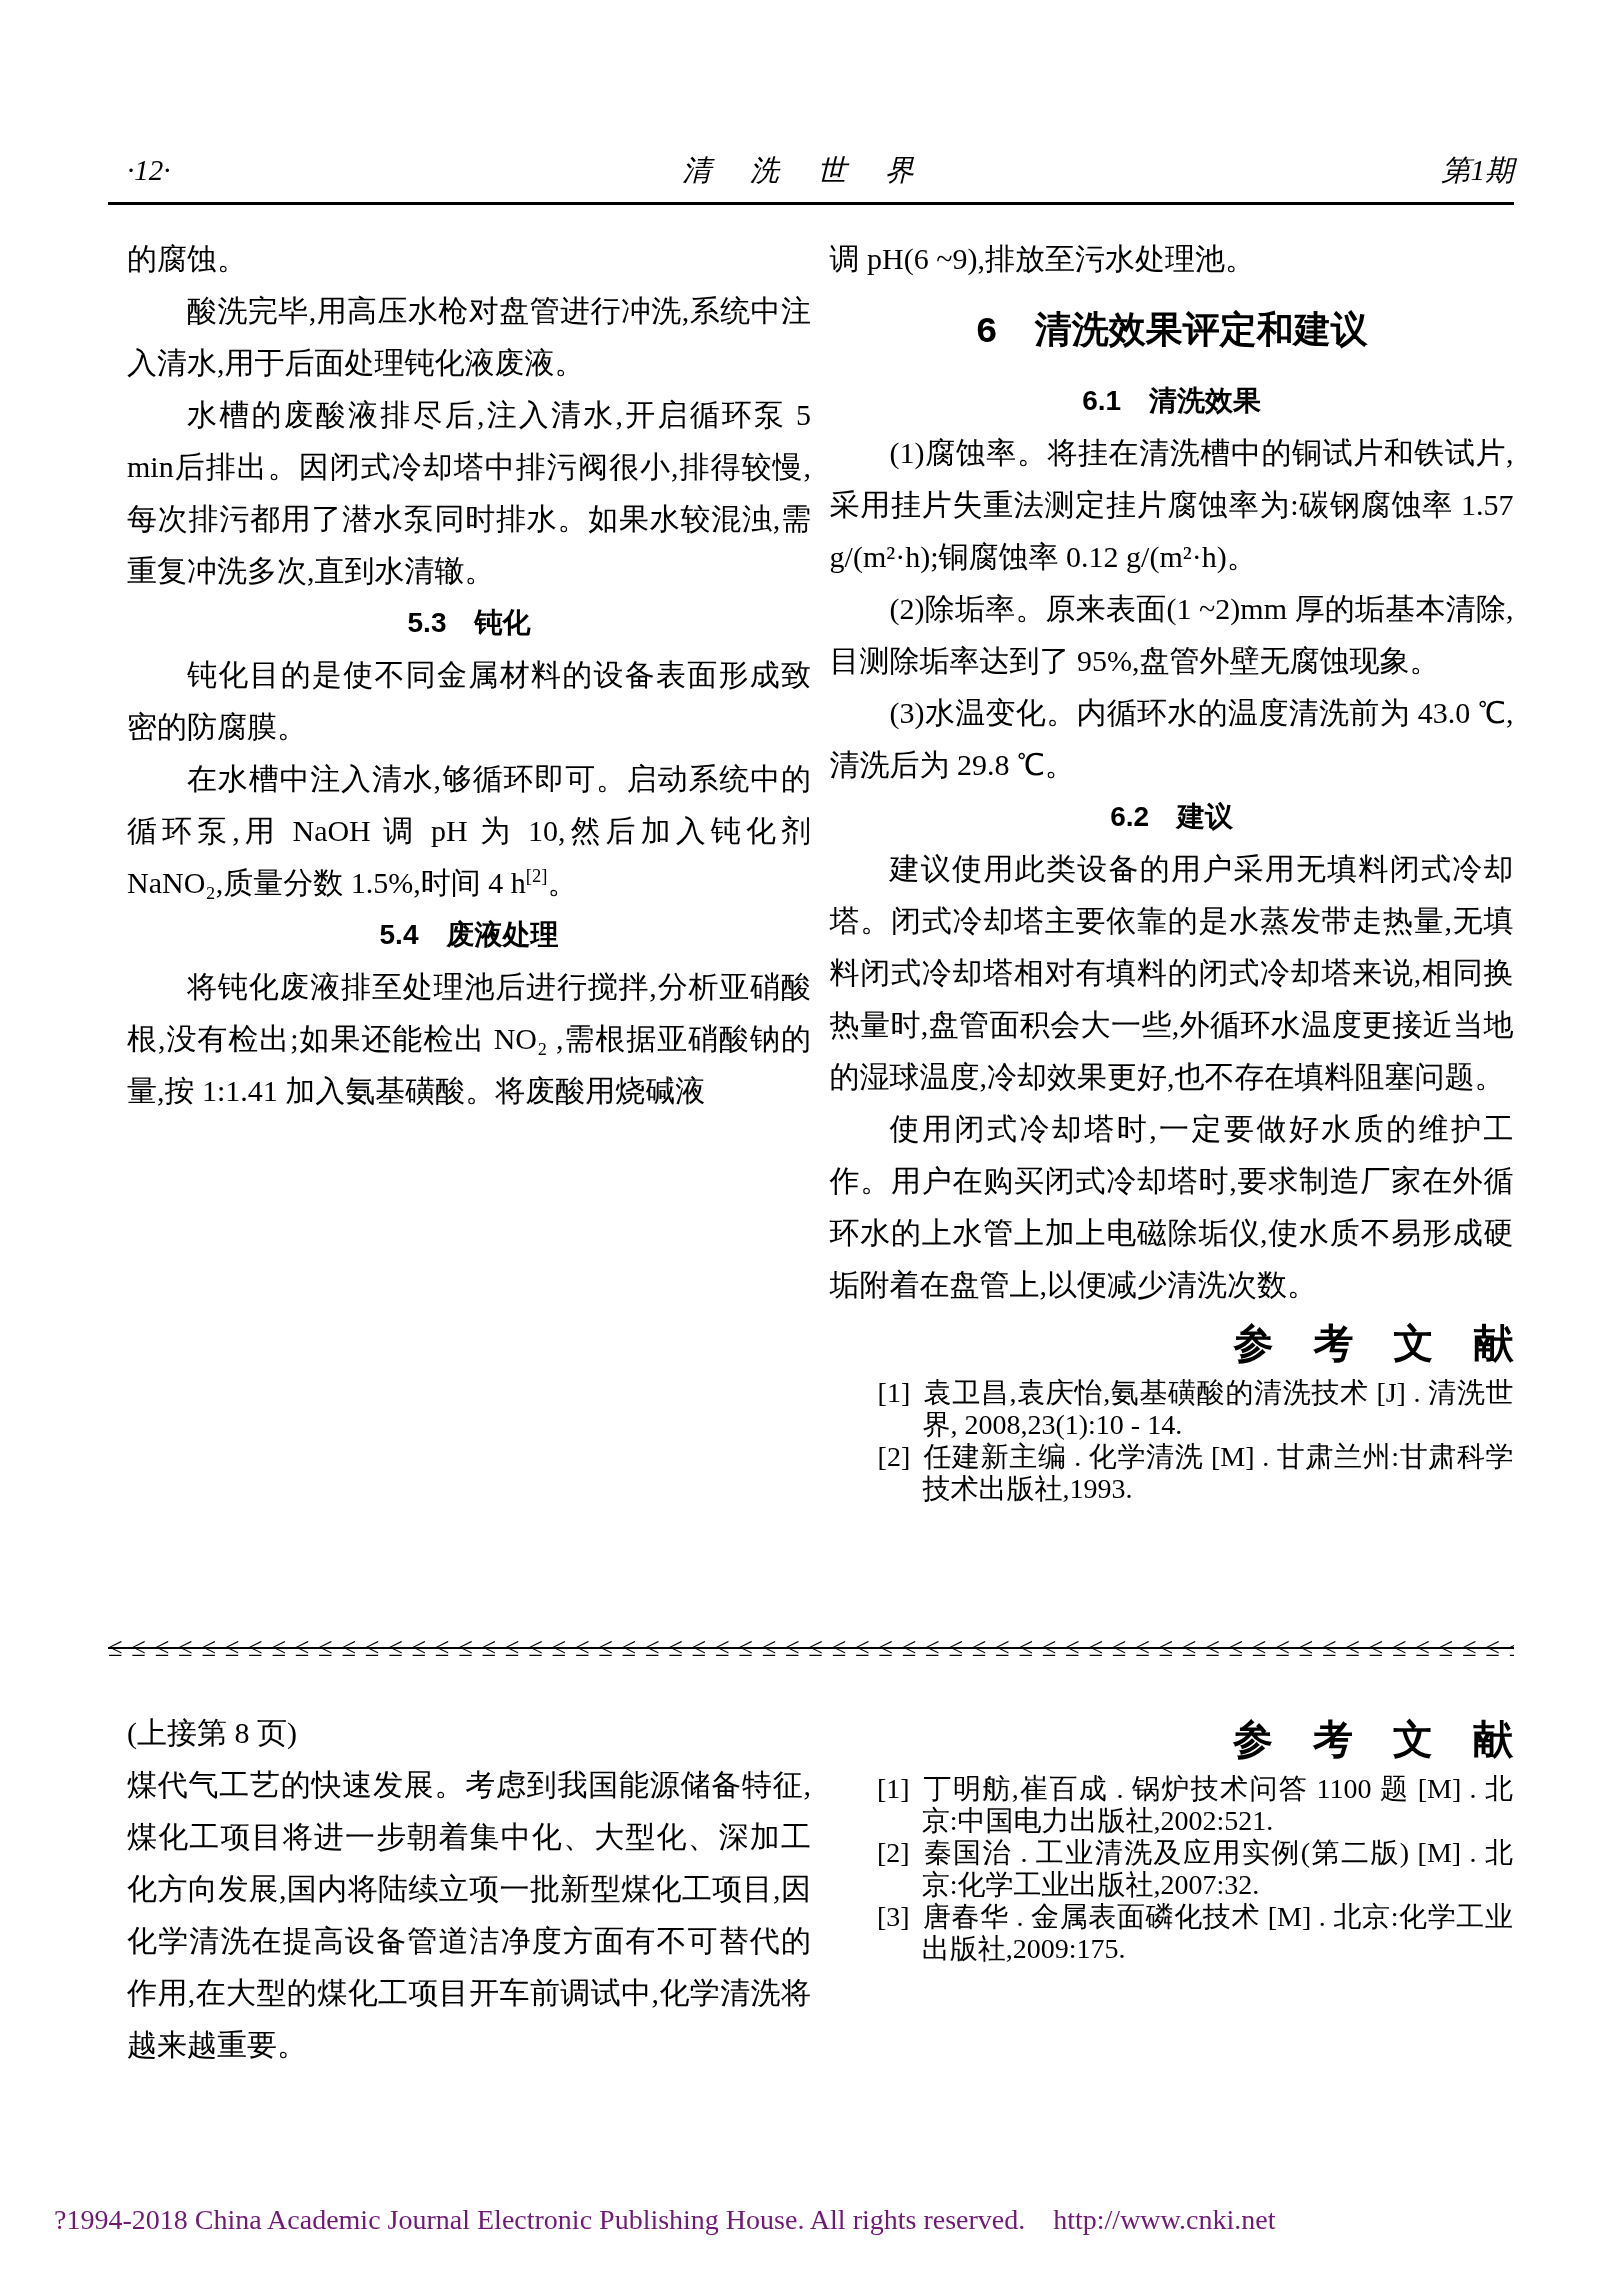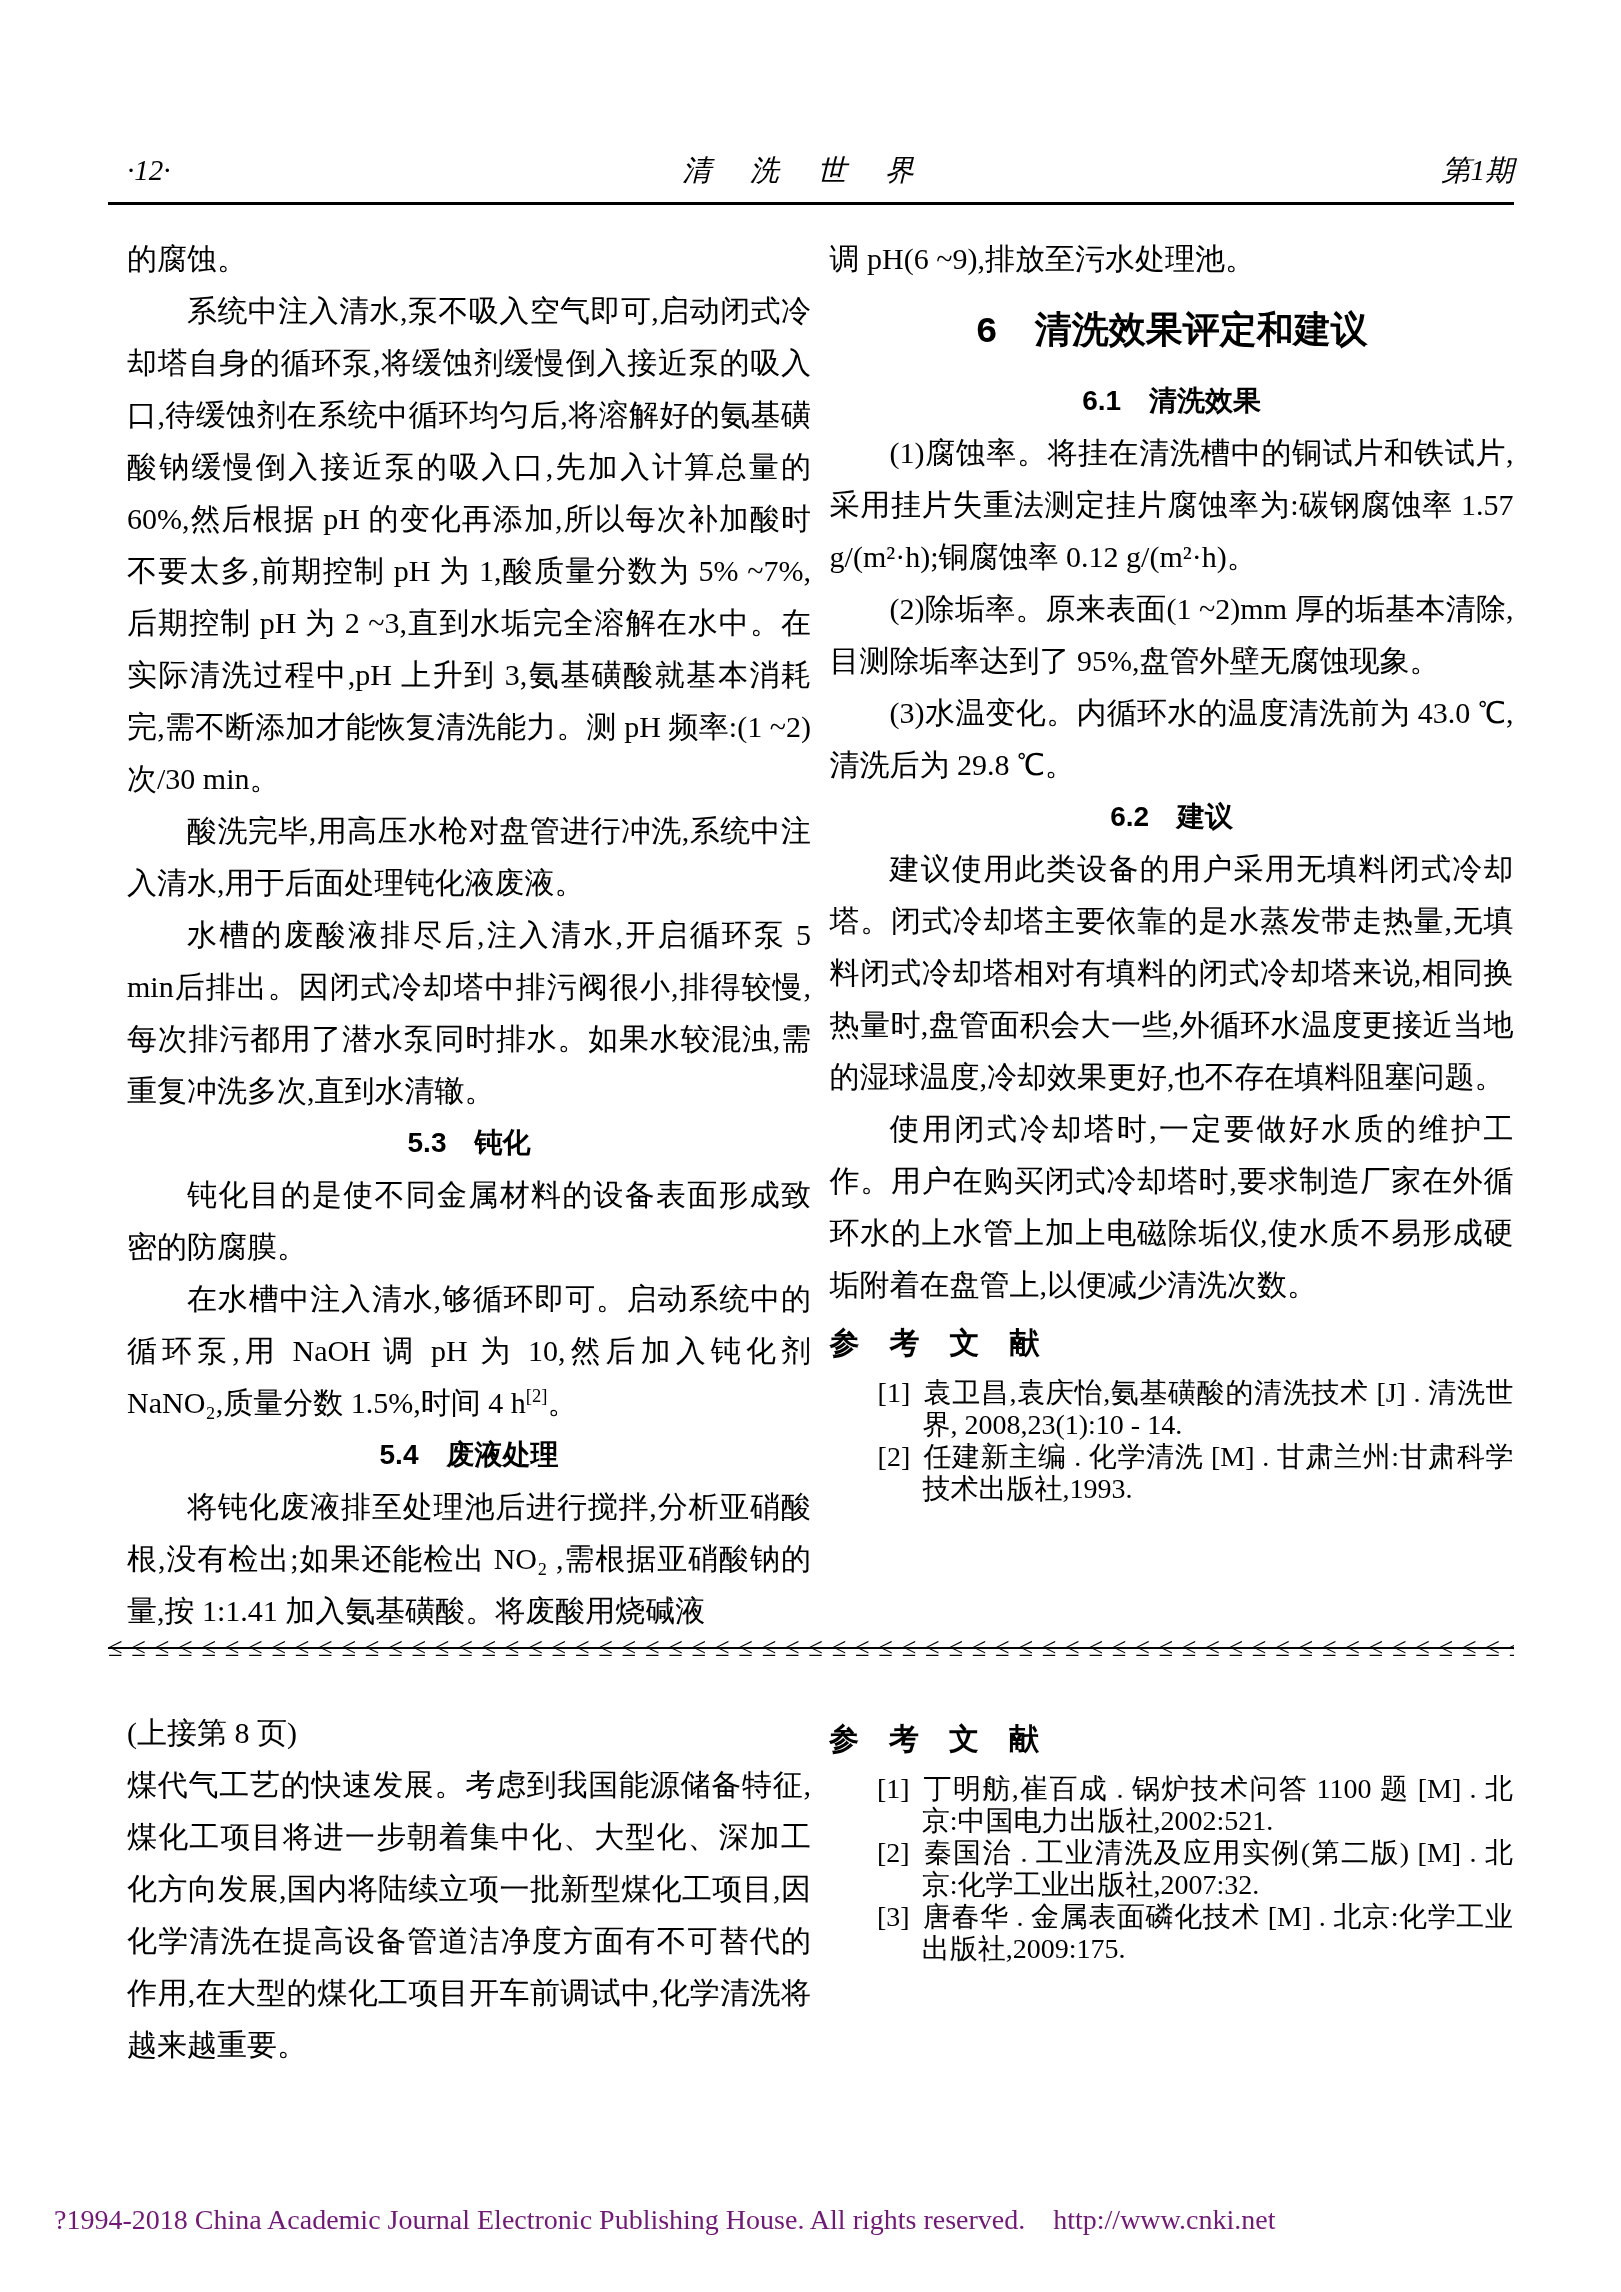--- a/index.html
+++ b/index.html
@@ -19,21 +19,21 @@
   .col{width:684px;}
 
   p{margin:0;font-size:30px;line-height:52px;text-align:justify;}
   .indent{text-indent:2em;}
   .noindent{text-indent:0;}
 
   .subhead{margin:0;font-size:28px;line-height:52px;text-align:center;
            font-family:"Liberation Sans",sans-serif;font-weight:bold;}
   .bighead{margin:21.6px 0 17.6px 0;font-size:37px;line-height:51px;text-align:center;
            font-family:Liberation Mono, monospace;font-weight:bold;}
-  .refhead{margin:5.9px 0 7.8px 0;font-size:30px;line-height:52px;text-align:left;
+  .refhead{margin:5.9px 0 7.8px 0;font-size:40px;line-height:52px;text-align:right;
            font-family:"Liberation Sans",sans-serif;font-weight:bold;}
 
   .ref{font-size:28px;line-height:32px;padding-left:1.6em;text-indent:-1.6em;margin-left:48px;}
   .refmark{margin-right:0.45em;}
   sup.supref{font-size:18.6px;line-height:0;}
 
   
   .divider{position:absolute;top:1627px;left:108px;width:1406px;height:41px;overflow:hidden;}
   .divider-line{position:absolute;top:19.6px;left:0;right:0;height:2px;background:#000;}
   .divider-glyphs{position:absolute;top:0;left:0;white-space:nowrap;
@@ -52,21 +52,20 @@
     <span>·12·</span>
     <span class="journal">清 洗 世 界</span>
     <span>第1期</span>
   </div>
   <div class="header-rule"></div>
 
   <div class="top-section">
 
     <div class="col">
       <p class="noindent">的腐蚀。</p>
-      <p class="indent">系统中注入清水,泵不吸入空气即可,启动闭式冷却塔自身的循环泵,将缓蚀剂缓慢倒入接近泵的吸入口,待缓蚀剂在系统中循环均匀后,将溶解好的氨基磺酸钠缓慢倒入接近泵的吸入口,先加入计算总量的 60%,然后根据 pH 的变化再添加,所以每次补加酸时不要太多,前期控制 pH 为 1,酸质量分数为 5% ~7%,后期控制 pH 为 2 ~3,直到水垢完全溶解在水中。在实际清洗过程中,pH 上升到 3,氨基磺酸就基本消耗完,需不断添加才能恢复清洗能力。测 pH 频率:(1 ~2)次/30 min。</p>
       <p class="indent">酸洗完毕,用高压水枪对盘管进行冲洗,系统中注入清水,用于后面处理钝化液废液。</p>
       <p class="indent">水槽的废酸液排尽后,注入清水,开启循环泵 5 min后排出。因闭式冷却塔中排污阀很小,排得较慢,每次排污都用了潜水泵同时排水。如果水较混浊,需重复冲洗多次,直到水清辙。</p>
       <h3 class="subhead">5.3　钝化</h3>
       <p class="indent">钝化目的是使不同金属材料的设备表面形成致密的防腐膜。</p>
       <p class="indent"><span>在水槽中注入清水,够循环即可。启动系统中的循环泵,用 NaOH 调 pH 为 10,然后加入钝化剂 NaNO₂,质量分数 1.5%,时间 4 h</span><sup class="supref">[2]</sup><span>。</span></p>
       <h3 class="subhead">5.4　废液处理</h3>
       <p class="indent">将钝化废液排至处理池后进行搅拌,分析亚硝酸根,没有检出;如果还能检出 NO₂ ,需根据亚硝酸钠的量,按 1:1.41 加入氨基磺酸。将废酸用烧碱液</p>
     </div>
 
     <div class="col">

